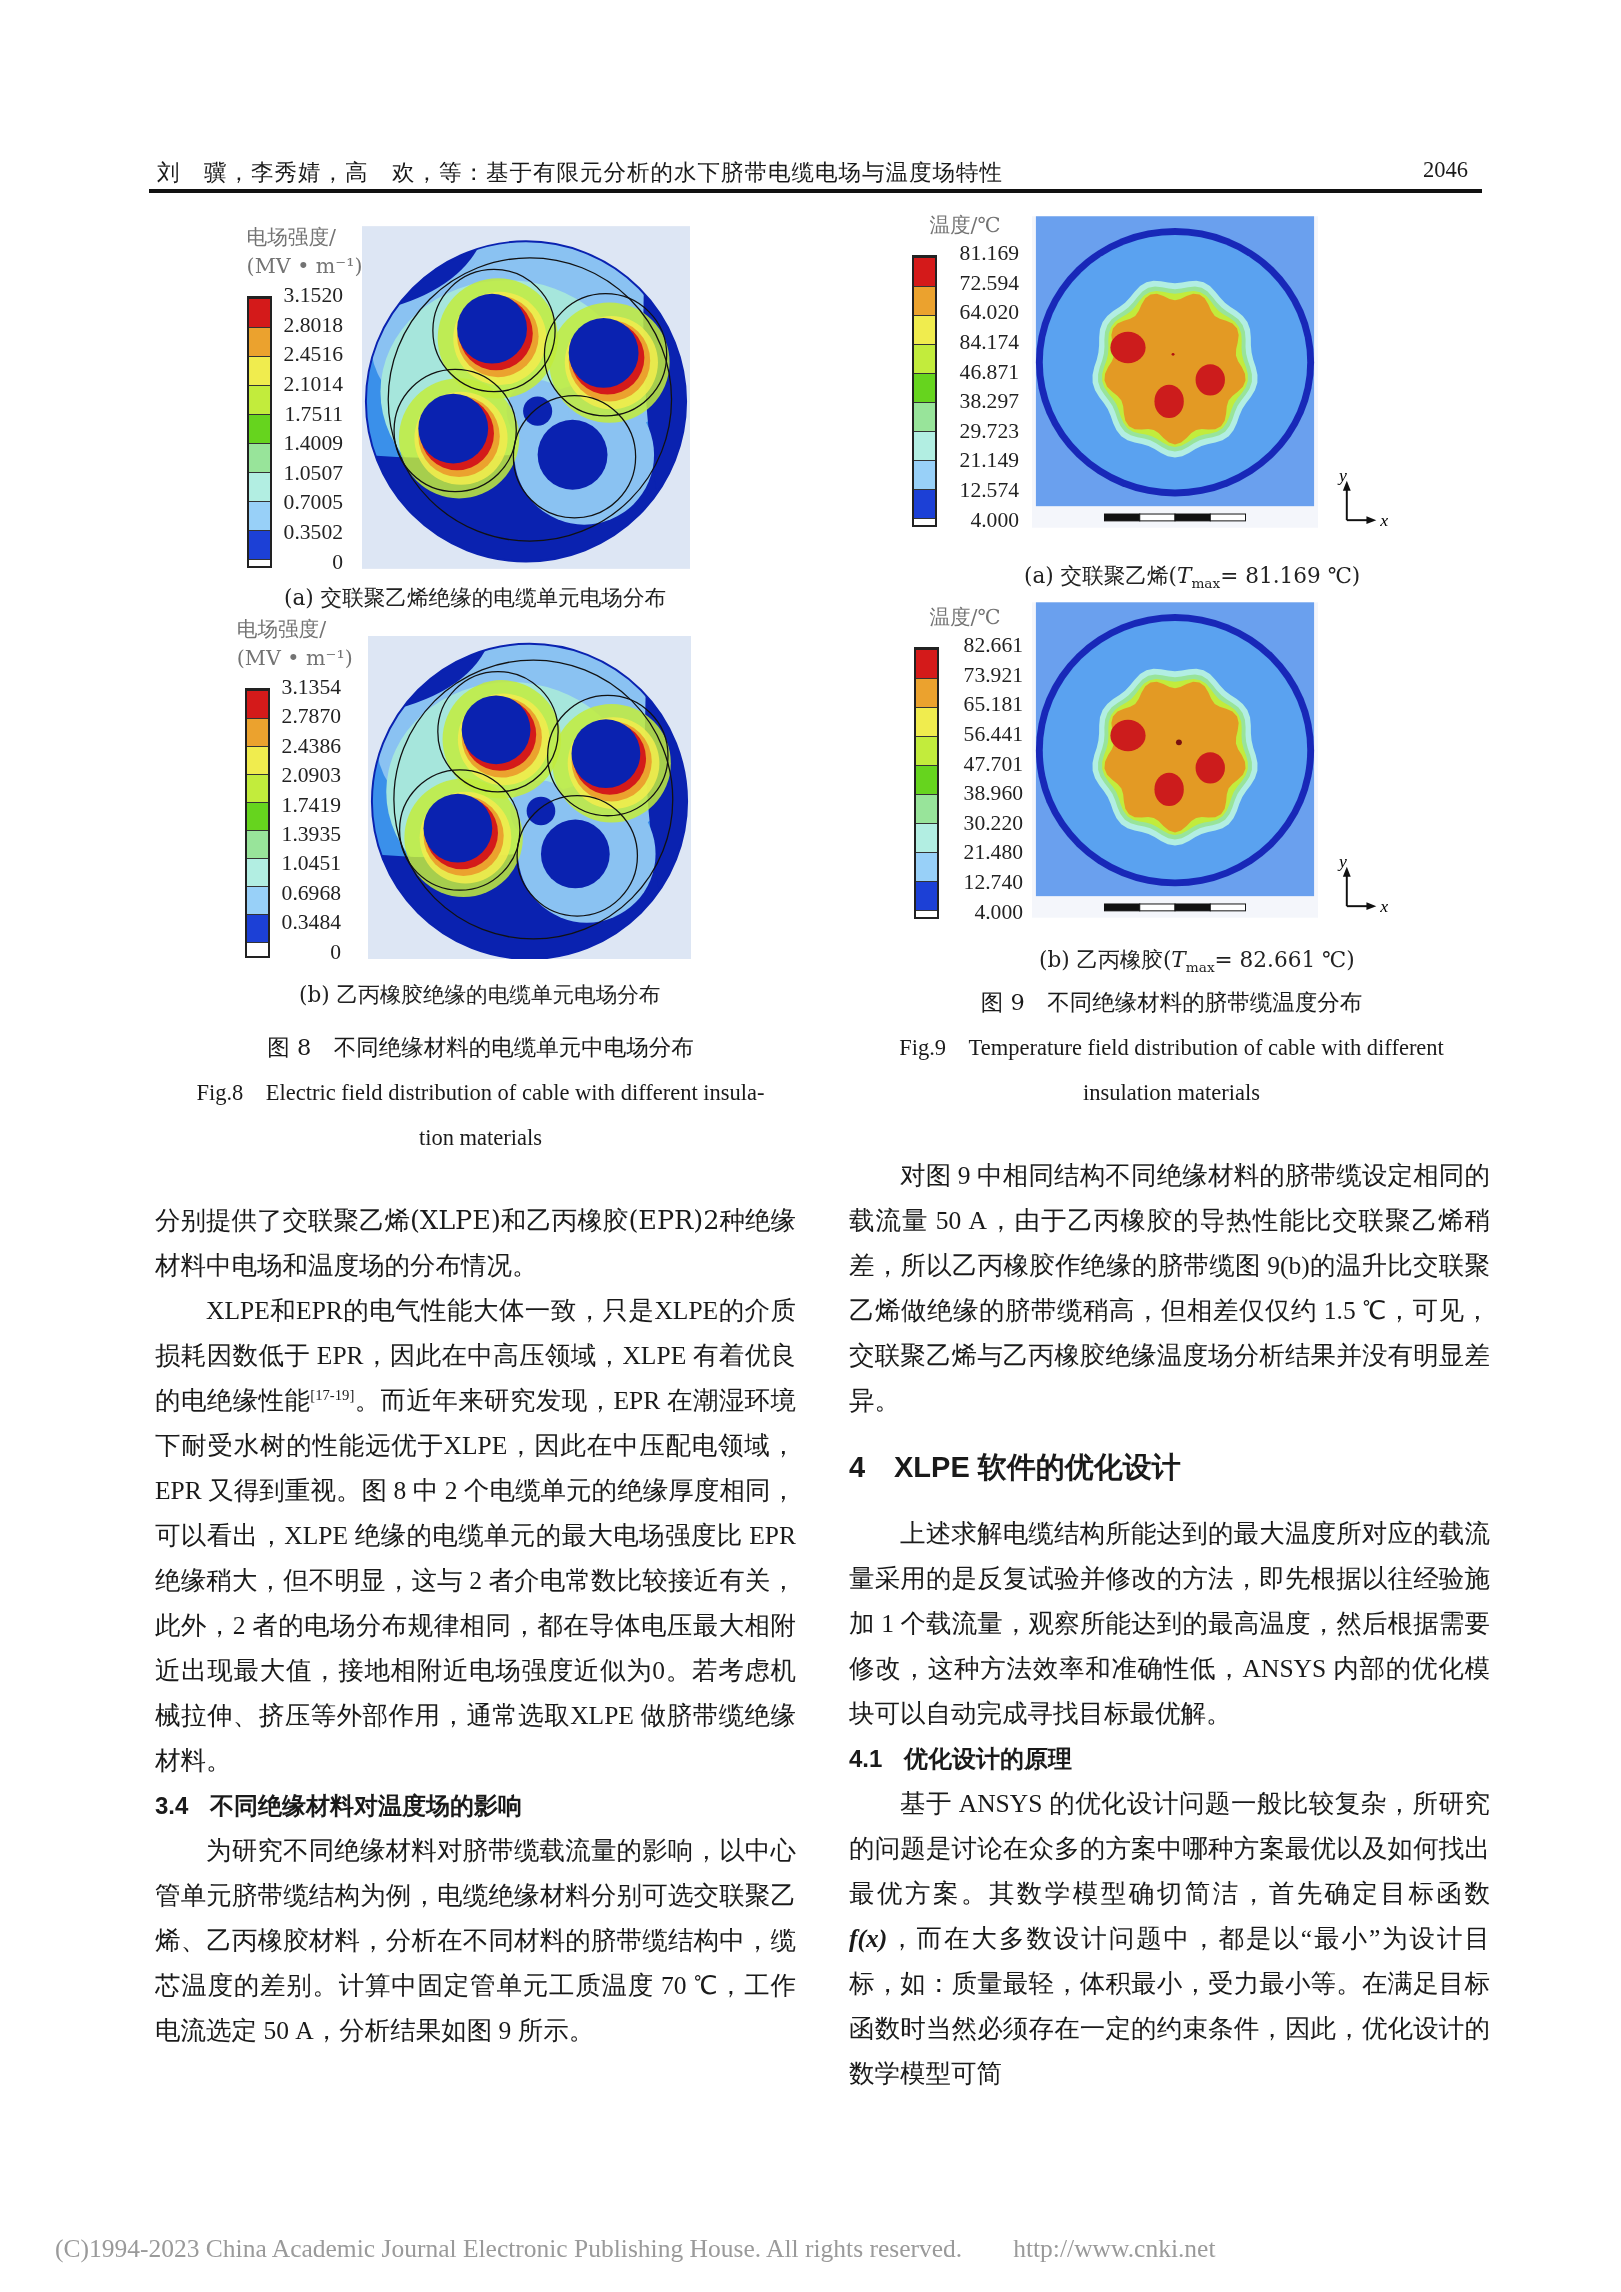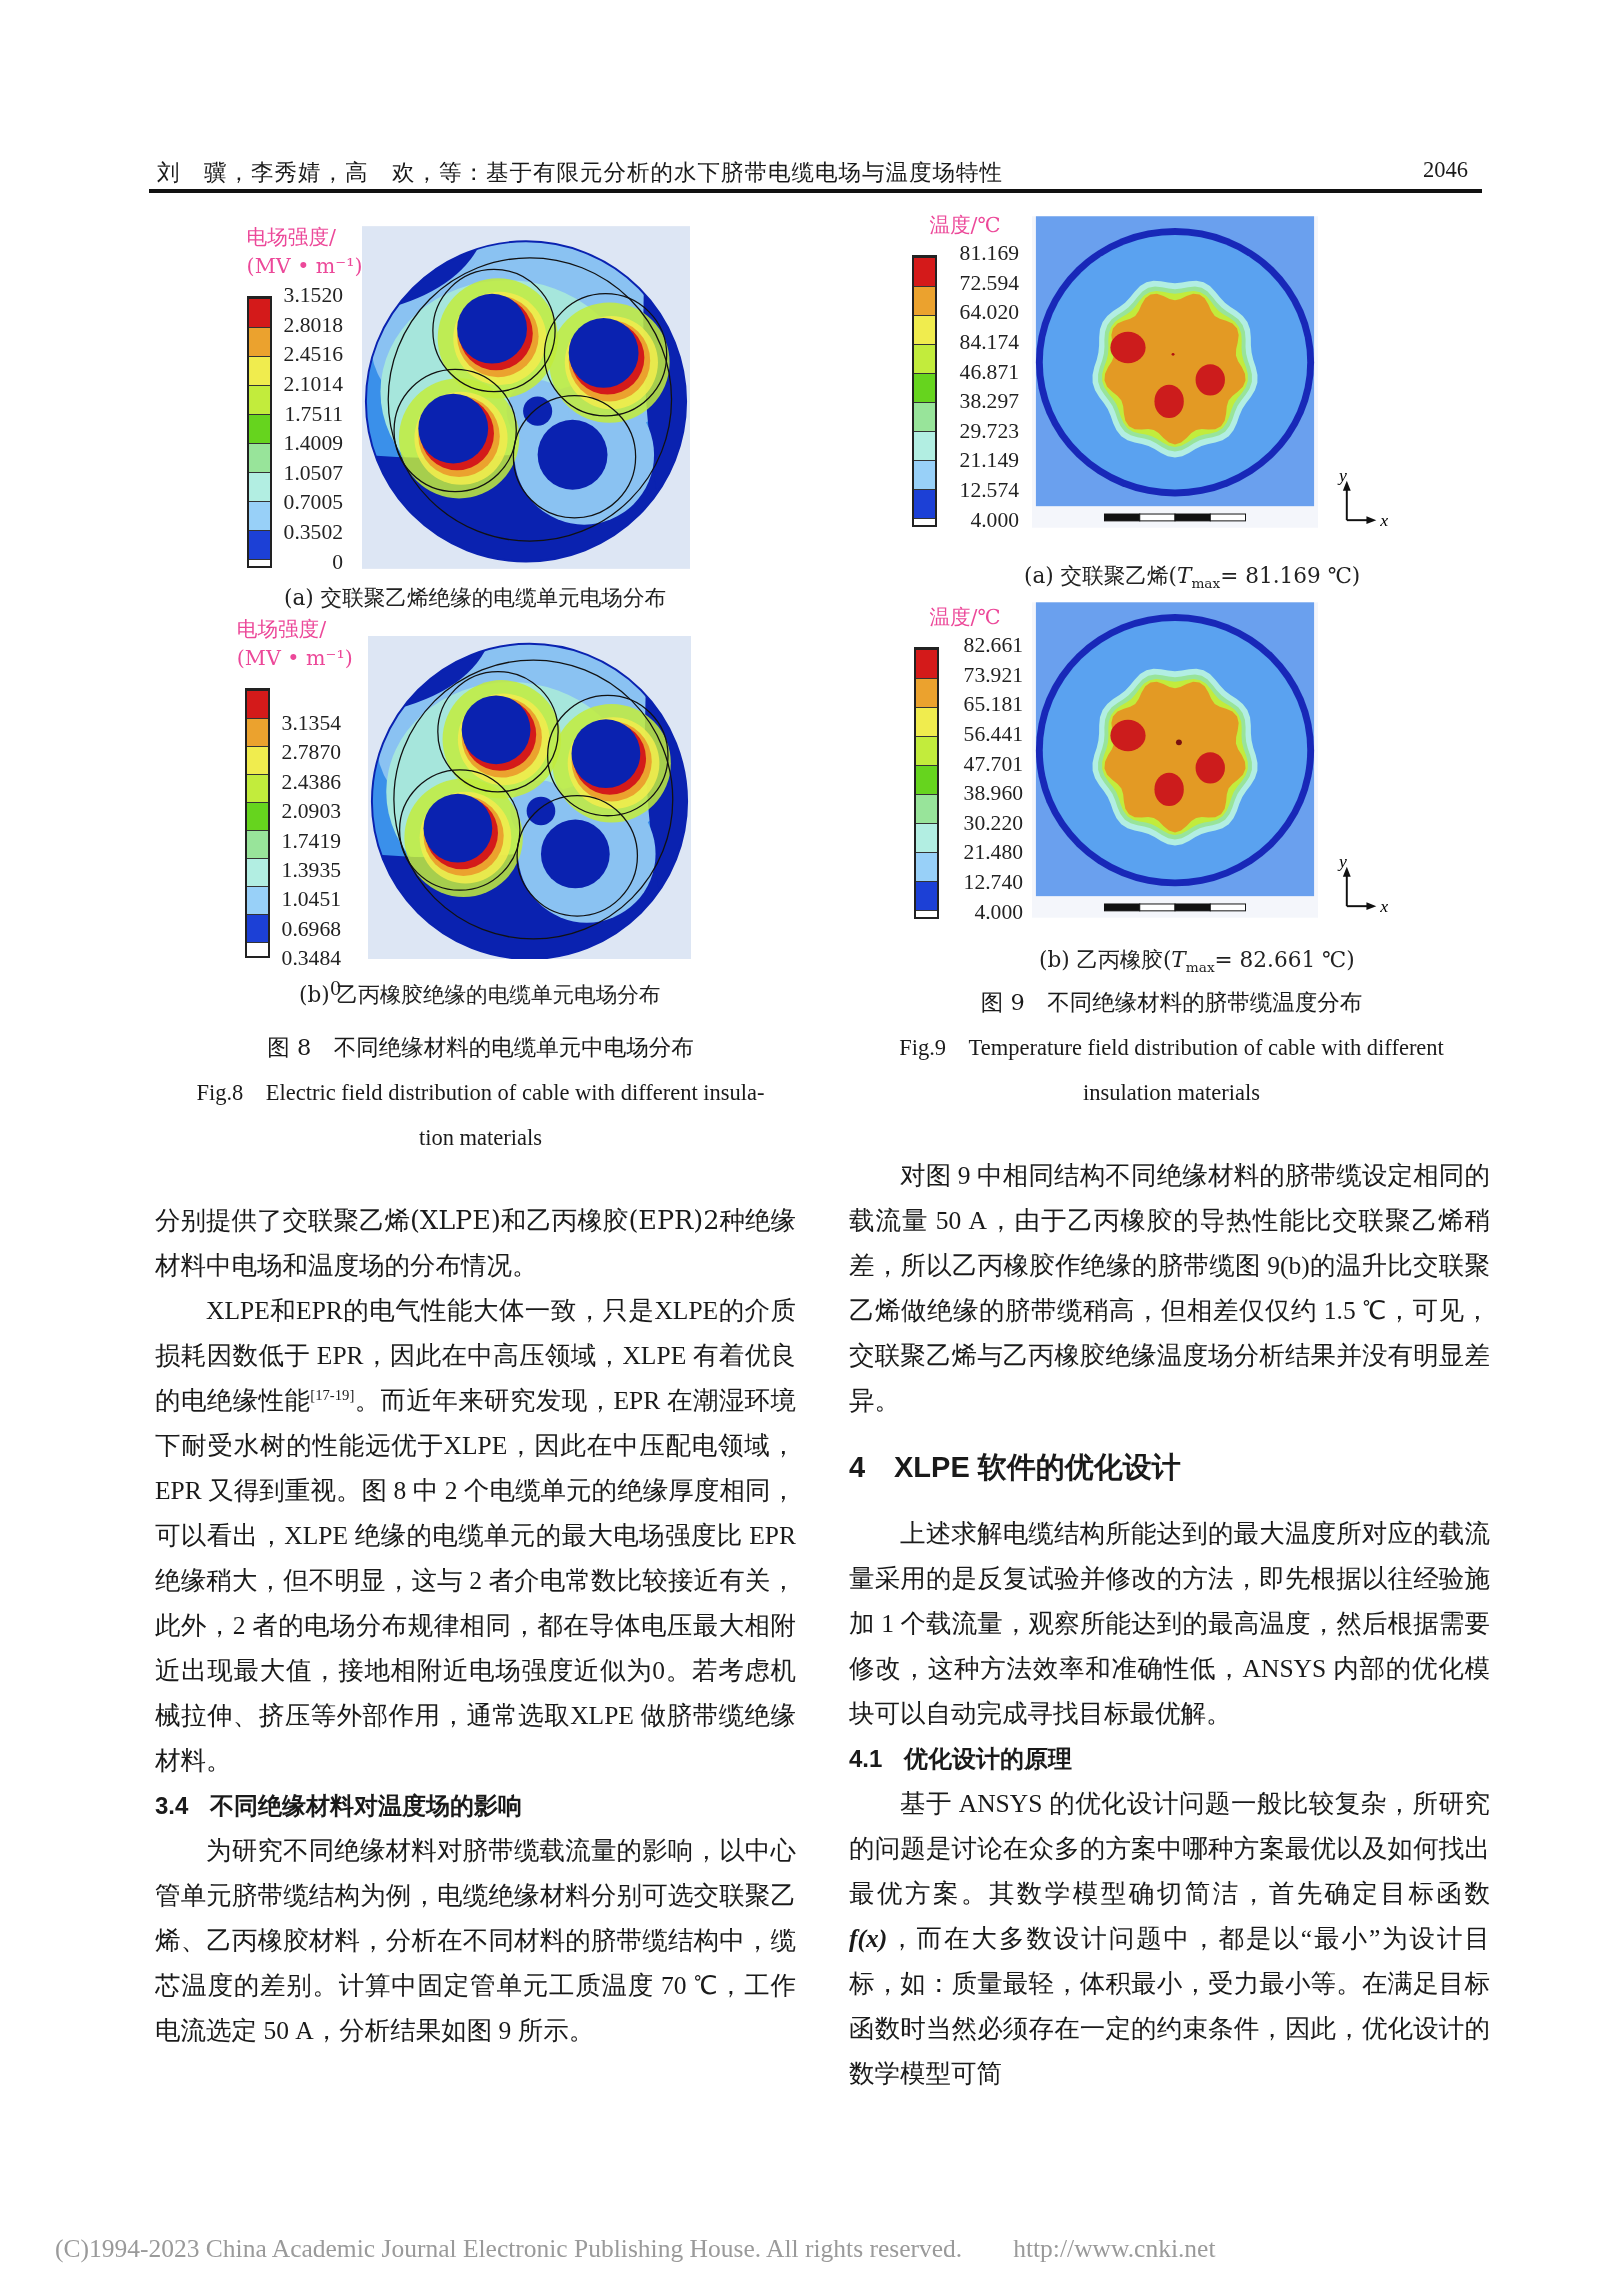--- a/index.html
+++ b/index.html
@@ -12,21 +12,21 @@
   .col { position:absolute; width:641px; font-size:25.5px; line-height:45px; text-align:justify; }
   .col p { margin:0; }
   .indent { text-indent:51px;font-family:Liberation Serif, serif; }
   .sec-h { font-family:"Liberation Sans","DejaVu Sans",sans-serif; font-weight:bold; font-size:24px; line-height:45px; }
   .sec-h1 { font-family:"Liberation Sans","DejaVu Sans",sans-serif; font-weight:bold; font-size:29px; line-height:49px; margin:19.6px 0 19.6px 0; }
   .sec-num { display:inline-block; width:55px; }
   sup { font-size:14.7px; line-height:0; }
   .caption { position:absolute; text-align:center; font-size:22.5px; line-height:45px; font-family:"Liberation Serif",serif; }
   .cap-zh { font-family:"DejaVu Serif",serif; }
   .sub-caption { position:absolute; text-align:center; font-size:21.6px; white-space:nowrap; color:#222; }
-  .legend-title { position:absolute; font-size:20.6px; line-height:27.4px; white-space:nowrap; color:#ec4899; }
+  .legend-title { position:absolute; font-size:20.6px; line-height:27.4px; white-space:nowrap; color:#737373; }
   .legend-tick { position:absolute; font-size:21.6px; font-family:"Liberation Serif",serif; white-space:nowrap; color:#222; text-align:right; }
   .footer { left:55px; top:2231px; font-family:"Liberation Serif",serif; font-size:25.5px; color:#9a9a9a; white-space:nowrap; }
   svg text { font-family:"Liberation Serif",serif; }
 </style>
 </head>
 <body>
 
 <div class="abs header-title">刘　骥，李秀婧，高　欢，等：基于有限元分析的水下脐带电缆电场与温度场特性</div>
 <div class="abs page-num">2046</div>
 <div class="abs header-rule"></div>
@@ -110,21 +110,21 @@
         <div style="height: 28px; background: rgb(212, 26, 26); border-bottom: 1px solid rgb(51, 51, 51); box-sizing: border-box;"></div>
         <div style="height: 28px; background: rgb(235, 162, 46); border-bottom: 1px solid rgb(51, 51, 51); box-sizing: border-box;"></div>
         <div style="height: 28px; background: rgb(240, 236, 78); border-bottom: 1px solid rgb(51, 51, 51); box-sizing: border-box;"></div>
         <div style="height: 28px; background: rgb(194, 236, 60); border-bottom: 1px solid rgb(51, 51, 51); box-sizing: border-box;"></div>
         <div style="height: 28px; background: rgb(102, 212, 30); border-bottom: 1px solid rgb(51, 51, 51); box-sizing: border-box;"></div>
         <div style="height: 28px; background: rgb(152, 228, 154); border-bottom: 1px solid rgb(51, 51, 51); box-sizing: border-box;"></div>
         <div style="height: 28px; background: rgb(178, 238, 226); border-bottom: 1px solid rgb(51, 51, 51); box-sizing: border-box;"></div>
         <div style="height: 28px; background: rgb(152, 208, 248); border-bottom: 1px solid rgb(51, 51, 51); box-sizing: border-box;"></div>
         <div style="height: 28px; background: rgb(28, 64, 214); border-bottom: 1px solid rgb(51, 51, 51); box-sizing: border-box;"></div>
       </div>
-    <div class="abs ticks" style="left:47px;top:67px;width:69px;height:294px;margin-top:36px;">
+    <div class="abs ticks" style="left:47px;top:67px;width:69px;height:294px;">
         <div class="legend-tick" style="right: 0px; top: -2px;">3.1354</div>
         <div class="legend-tick" style="right: 0px; top: 27.4px;">2.7870</div>
         <div class="legend-tick" style="right: 0px; top: 57px; text-align: center;">2.4386</div>
         <div class="legend-tick" style="right: 0px; top: 86px;">2.0903</div>
         <div class="legend-tick" style="right: 0px; top: 116px;">1.7419</div>
         <div class="legend-tick" style="right: 0px; top: 145px;">1.3935</div>
         <div class="legend-tick" style="right: 0px; top: 174px;">1.0451</div>
         <div class="legend-tick" style="right: 0px; top: 204px;">0.6968</div>
         <div class="legend-tick" style="right: 0px; top: 233px;">0.3484</div>
         <div class="legend-tick" style="right: 0px; top: 263px;">0</div>

